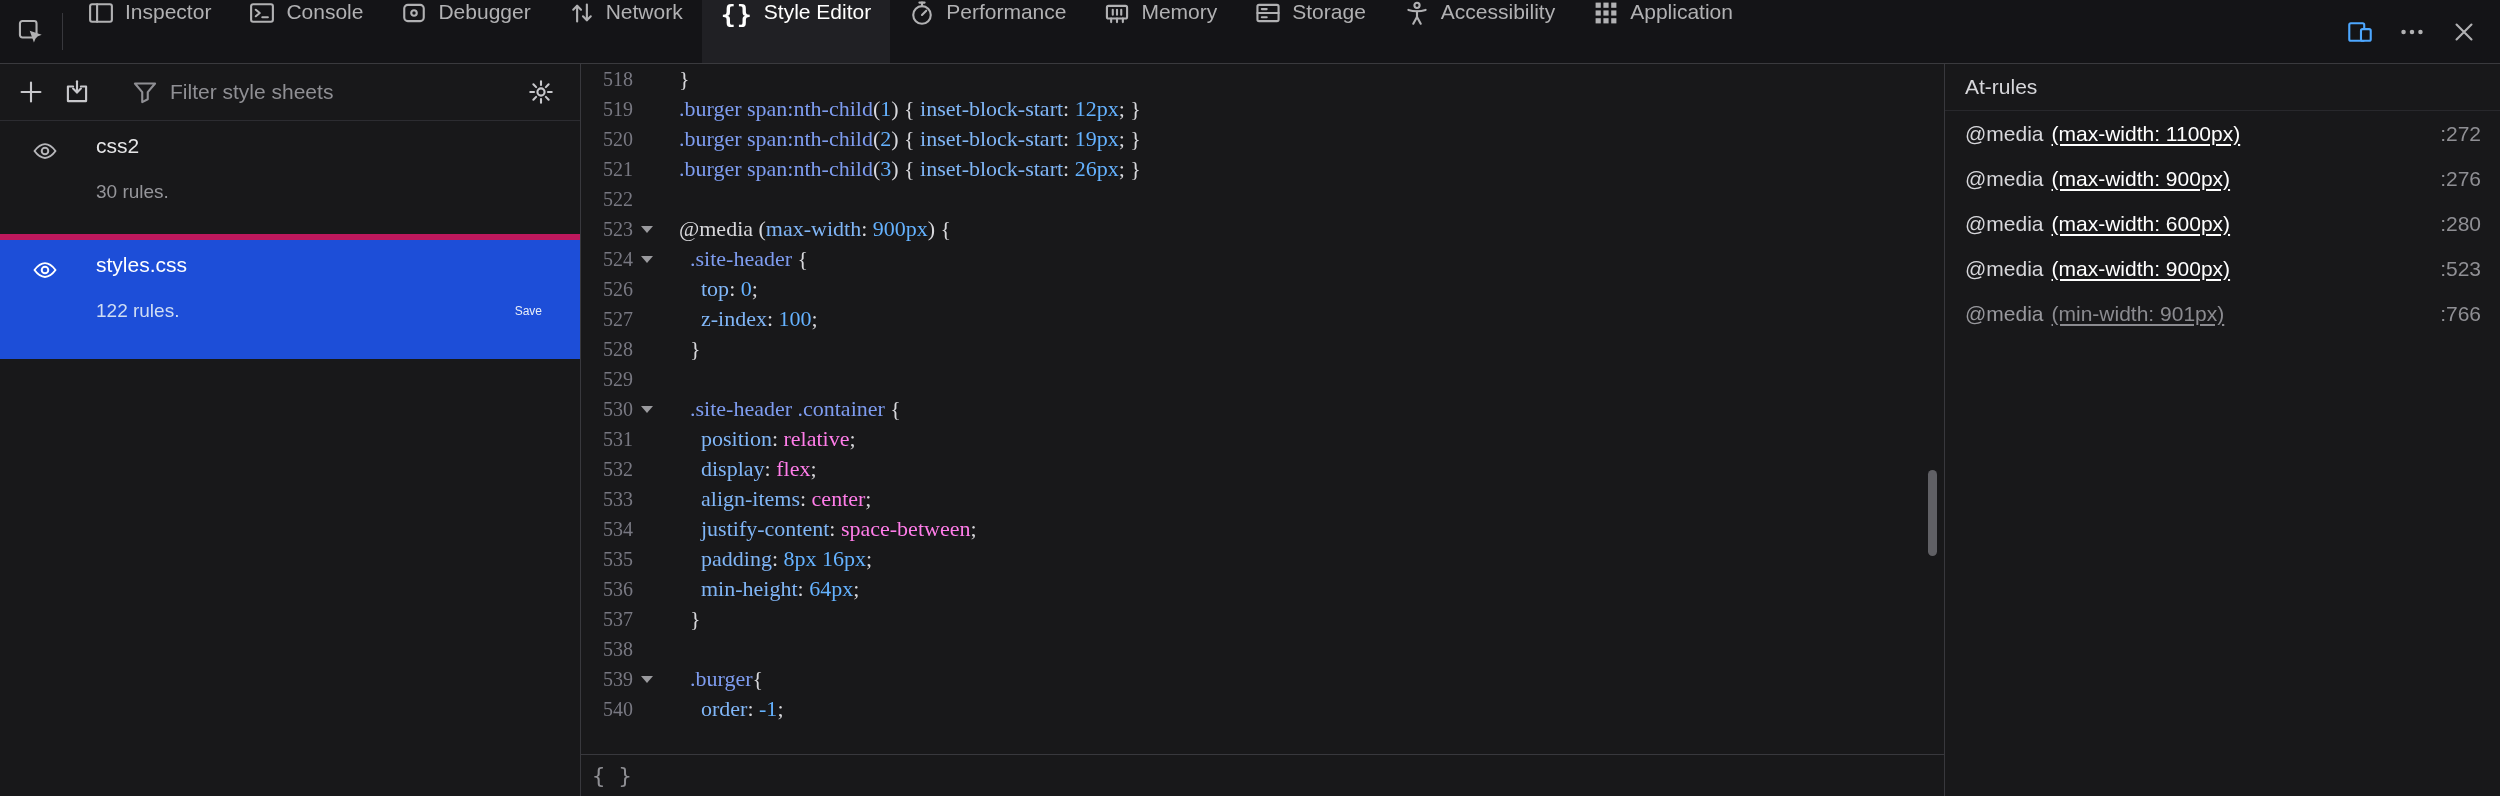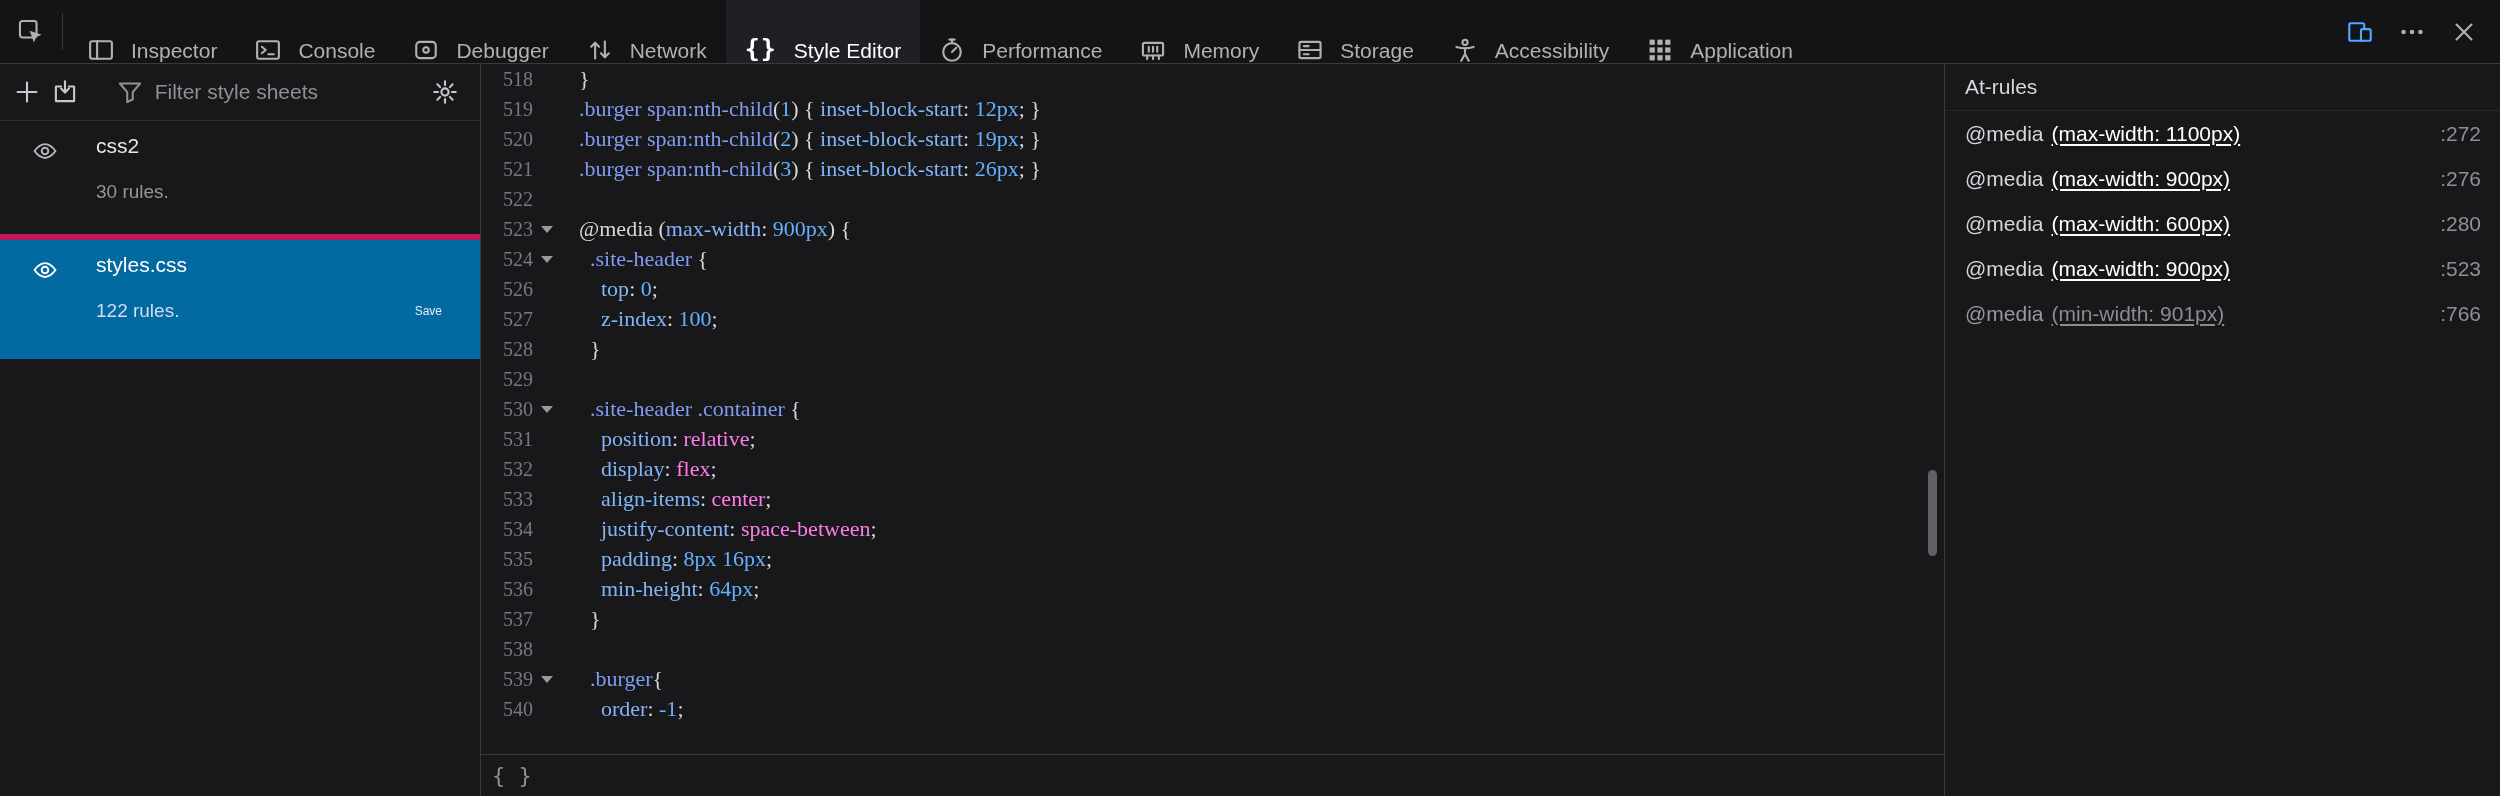--- a/index.html
+++ b/index.html
@@ -5,52 +5,52 @@
   *{box-sizing:border-box;margin:0;padding:0}
   html,body{width:2500px;height:796px;overflow:hidden;background:#18181a;
     font-family:"Liberation Sans",sans-serif;color:#d7d7db}
 
   
   .toolbar{height:64px;background:#141417;border-bottom:1px solid #3a3a3e;
     display:flex;align-items:stretch;color:#b1b1b3}
   .picker-btn{width:50px;margin-left:6px;display:flex;align-items:center;justify-content:center;cursor:pointer}
   .sep{width:1px;background:#38383d;margin:13px 6px}
   .tabs{display:flex;align-items:stretch}
-  .tab{display:flex;align-items:flex-end;gap:17px;padding:0 19px;font-size:21px;white-space:nowrap;cursor:pointer}
+  .tab{display:flex;align-items:flex-start;gap:11px;padding:0 19px;font-size:21px;white-space:nowrap;cursor:pointer}
   .tab.selected{color:#fff;background:#202024}
   .toolbar-spacer{flex:1}
   .right-btns{display:flex;align-items:stretch;margin-right:10px}
   .tb-btn{width:52px;display:flex;align-items:center;justify-content:center;cursor:pointer}
   .tb-btn.active-blue{color:#4da7ff}
 
   .icon{display:flex;align-items:center;justify-content:center}
   .icon svg{width:26px;height:26px;display:block}
   .icon.eye svg{width:32px;height:24px}
   .icon-text{font-family:"DejaVu Sans Mono",monospace;font-size:25px;font-weight:700;letter-spacing:1px}
 
   
   .main{display:flex;height:732px}
 
   
-  .sidebar{width:481px;flex:none;border-right:1px solid #38383d;background:#18181a;display:flex;flex-direction:column}
+  .sidebar{width:581px;flex:none;border-right:1px solid #38383d;background:#18181a;display:flex;flex-direction:column}
   .sidebar-header{height:57px;flex:none;display:flex;align-items:center;border-bottom:1px solid #2c2c31;padding:0 16px 0 8px}
   .tool-btn{width:46px;height:46px;display:flex;align-items:center;justify-content:center;color:#c8c8cc;cursor:pointer}
   .filter{display:flex;align-items:center;gap:12px;flex:1;margin-left:32px;color:#8f8f94}
   .filter input{background:transparent;border:none;outline:none;color:#d7d7db;font-size:21px;
     font-family:"Liberation Sans",sans-serif;flex:1;min-width:0}
   .filter input::placeholder{color:#8f8f94}
 
   .sheet-item{display:flex;padding:13px 0 31px 29px;border-bottom:6px solid #be185d;cursor:pointer}
   .eye-btn{width:32px;flex:none;margin-right:35px;padding-top:5px;color:#b6b6ba;cursor:pointer}
   .sheet-info{flex:1;min-width:0}
   .sheet-name{font-size:21px;color:#e6e6e8}
   .sheet-meta{display:flex;align-items:center;margin-top:23px;padding-right:38px}
   .sheet-rules{font-size:19px;color:#95959a}
   .sheet-save{margin-left:auto;font-size:12px;color:#e8eef8;cursor:pointer}
-  .sheet-item.selected{background:#0369a1;border-bottom-color:transparent}
+  .sheet-item.selected{background:#1d4ed8;border-bottom-color:transparent}
   .sheet-item.selected .sheet-name{color:#fff}
   .sheet-item.selected .sheet-rules{color:#cfddf3}
   .sheet-item.selected .eye-btn{color:#fff}
 
   
   .editor-col{flex:1;min-width:0;display:flex;flex-direction:column;background:#18181a}
   .code-area{flex:1;overflow:hidden;position:relative;cursor:text;
     font-family:Liberation Serif, serif;font-size:22px}
   .code-line{display:flex;height:30px;align-items:center}
   .gutter{display:flex;width:80px;flex:none;align-items:center}

